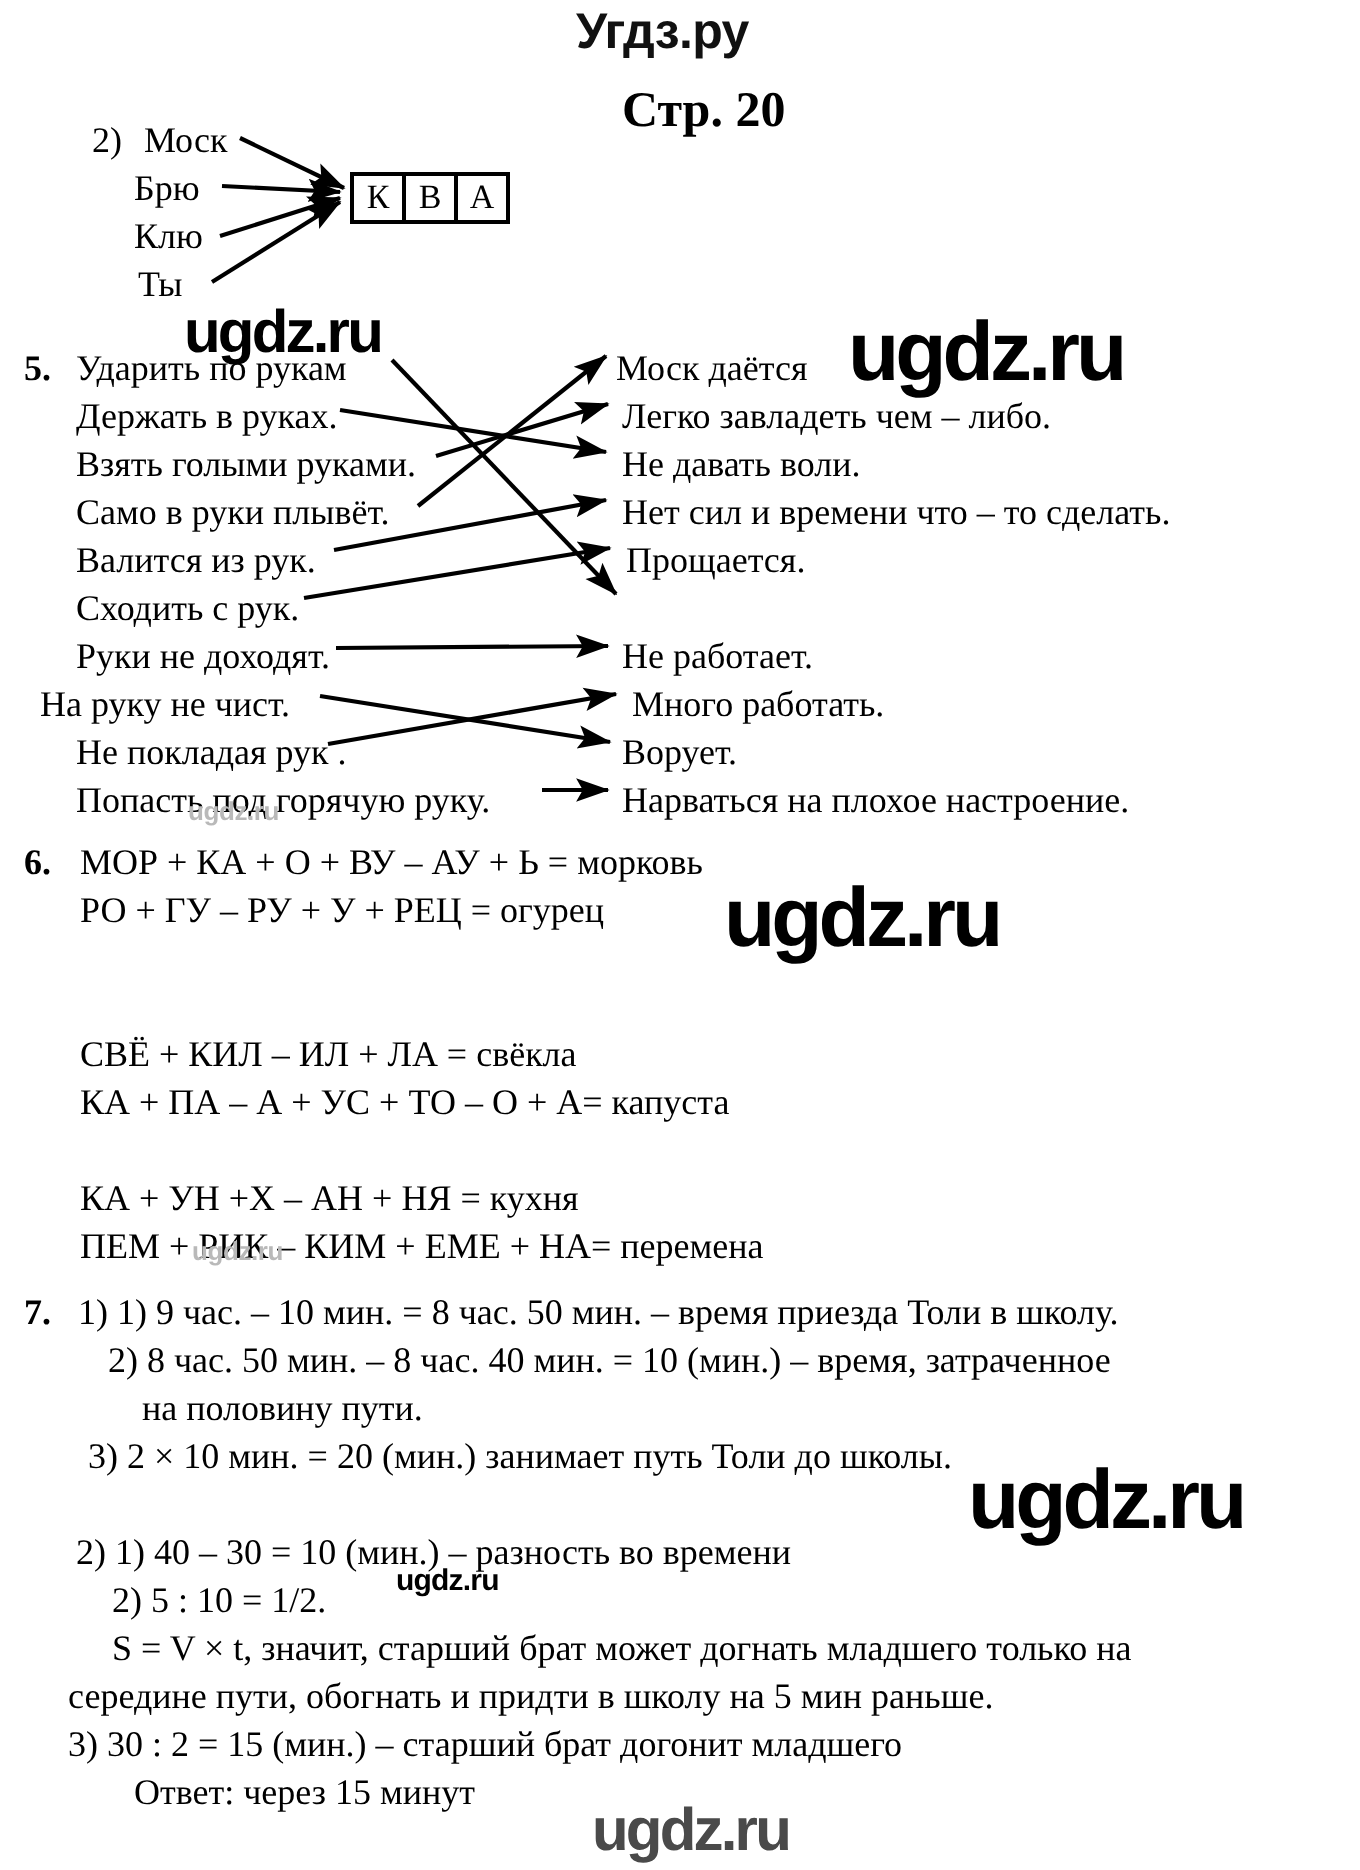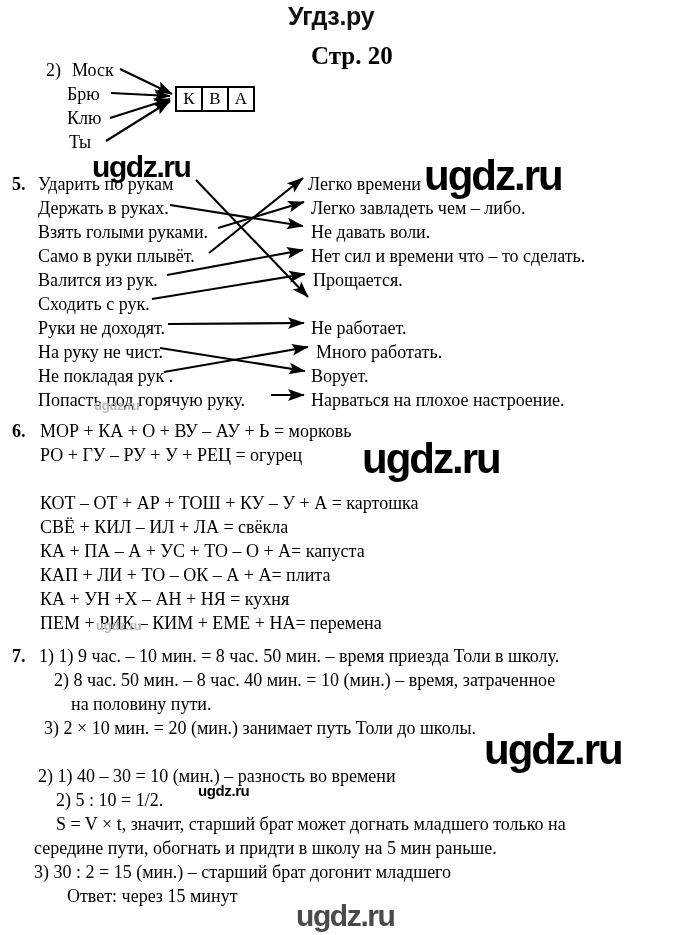--- a/index.html
+++ b/index.html
@@ -130,41 +130,39 @@
 
   <div class="ex-num" style="left:12px; top:174px;">5.</div>
 
   <div class="line line-left" style="left:38px; top:174px;text-align:center;">Ударить по рукам</div>
   <div class="line line-left" style="left:38px; top:198px;">Держать в руках.</div>
   <div class="line line-left" style="left:38px; top:222px;">Взять голыми руками.</div>
   <div class="line line-left" style="left:38px; top:246px;">Само в руки плывёт.</div>
   <div class="line line-left" style="left:38px; top:270px;">Валится из рук.</div>
   <div class="line line-left" style="left:38px; top:294px;">Сходить с рук.</div>
   <div class="line line-left" style="left:38px; top:318px;">Руки не доходят.</div>
-  <div class="line line-left" style="left:38px; top:342px;">На руку не чист.</div>
+  <div class="line line-left" style="left:20px; top:342px;">На руку не чист.</div>
   <div class="line line-left" style="left:38px; top:366px;">Не покладая рук .</div>
   <div class="line line-left" style="left:38px; top:390px;">Попасть под горячую руку.</div>
 
-  <div class="line line-right" style="left:308px; top:174px;">Легко времени</div>
+  <div class="line line-right" style="left:308px; top:174px;">Моск даётся</div>
   <div class="line line-right" style="left:311px; top:198px;">Легко завладеть чем – либо.</div>
   <div class="line line-right" style="left:311px; top:222px;">Не давать воли.</div>
   <div class="line line-right" style="left:311px; top:246px;">Нет сил и времени что – то сделать.</div>
   <div class="line line-right" style="left:313px; top:270px;">Прощается.</div>
   <div class="line line-right" style="left:311px; top:318px;">Не работает.</div>
   <div class="line line-right" style="left:316px; top:342px;">Много работать.</div>
   <div class="line line-right" style="left:311px; top:366px;">Ворует.</div>
   <div class="line line-right" style="left:311px; top:390px;">Нарваться на плохое настроение.</div>
 
   <div class="ex-num" style="left:12px; top:421px;">6.</div>
   <div class="line" style="left:40px; top:421px;">МОР + КА + О + ВУ – АУ + Ь = морковь</div>
   <div class="line" style="left:40px; top:445px;">РО + ГУ – РУ + У + РЕЦ = огурец</div>
-  <div class="line" style="left:40px; top:493px;">КОТ – ОТ + АР + ТОШ + КУ – У + А = картошка</div>
   <div class="line" style="left:40px; top:517px;">СВЁ + КИЛ – ИЛ + ЛА = свёкла</div>
   <div class="line" style="left:40px; top:541px;">КА + ПА – А + УС + ТО – О + А= капуста</div>
-  <div class="line" style="left:40px; top:565px;">КАП + ЛИ + ТО – ОК – А + А= плита</div>
   <div class="line" style="left:40px; top:589px;">КА + УН +Х – АН + НЯ = кухня</div>
   <div class="line" style="left:40px; top:613px;">ПЕМ + РИК – КИМ + ЕМЕ + НА= перемена</div>
 
   <div class="ex-num" style="left:12px; top:646px;">7.</div>
   <div class="line" style="left:39px; top:646px;">1) 1) 9 час. – 10 мин. = 8 час. 50 мин. – время приезда Толи в школу.</div>
   <div class="line" style="left:54px; top:670px;">2) 8 час. 50 мин. – 8 час. 40 мин. = 10 (мин.) – время, затраченное</div>
   <div class="line" style="left:71px; top:694px;">на половину пути.</div>
   <div class="line" style="left:44px; top:718px;">3) 2 × 10 мин. = 20 (мин.) занимает путь Толи  до школы.</div>
   <div class="line" style="left:38px; top:766px;">2) 1) 40 – 30 = 10 (мин.) – разность во времени</div>
   <div class="line" style="left:56px; top:790px;">2) 5 : 10 = 1/2.</div>

